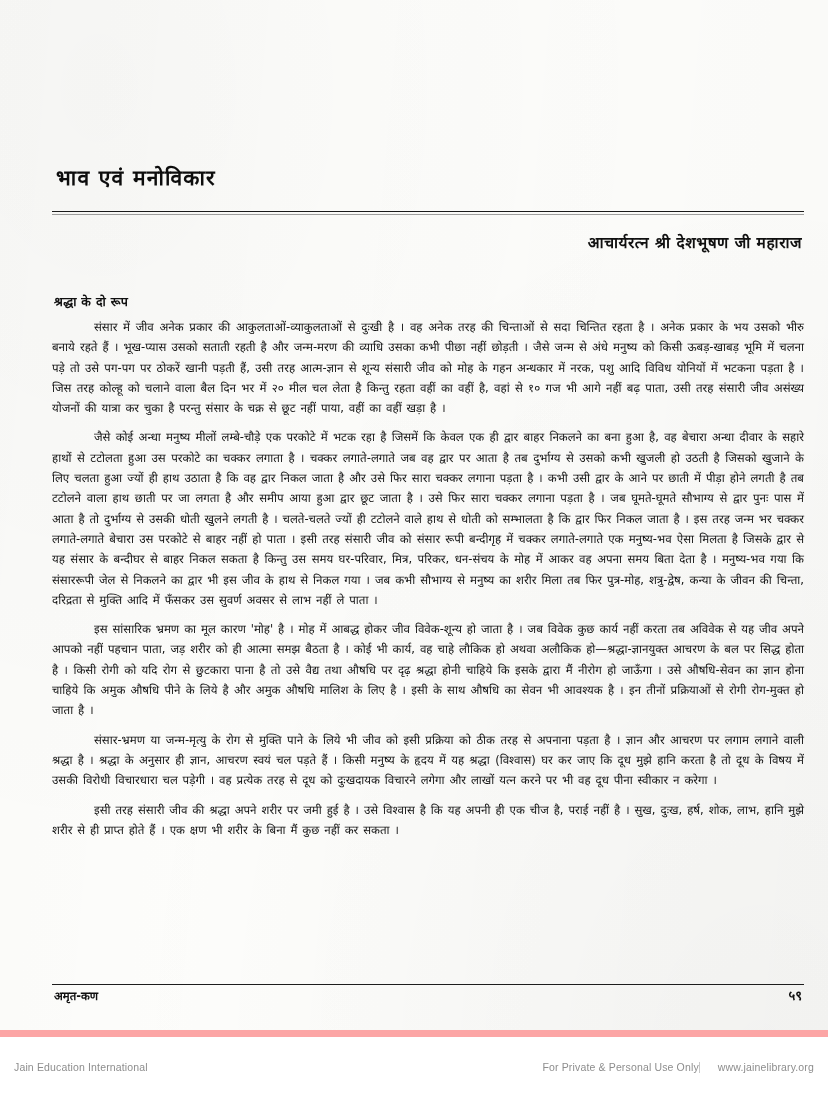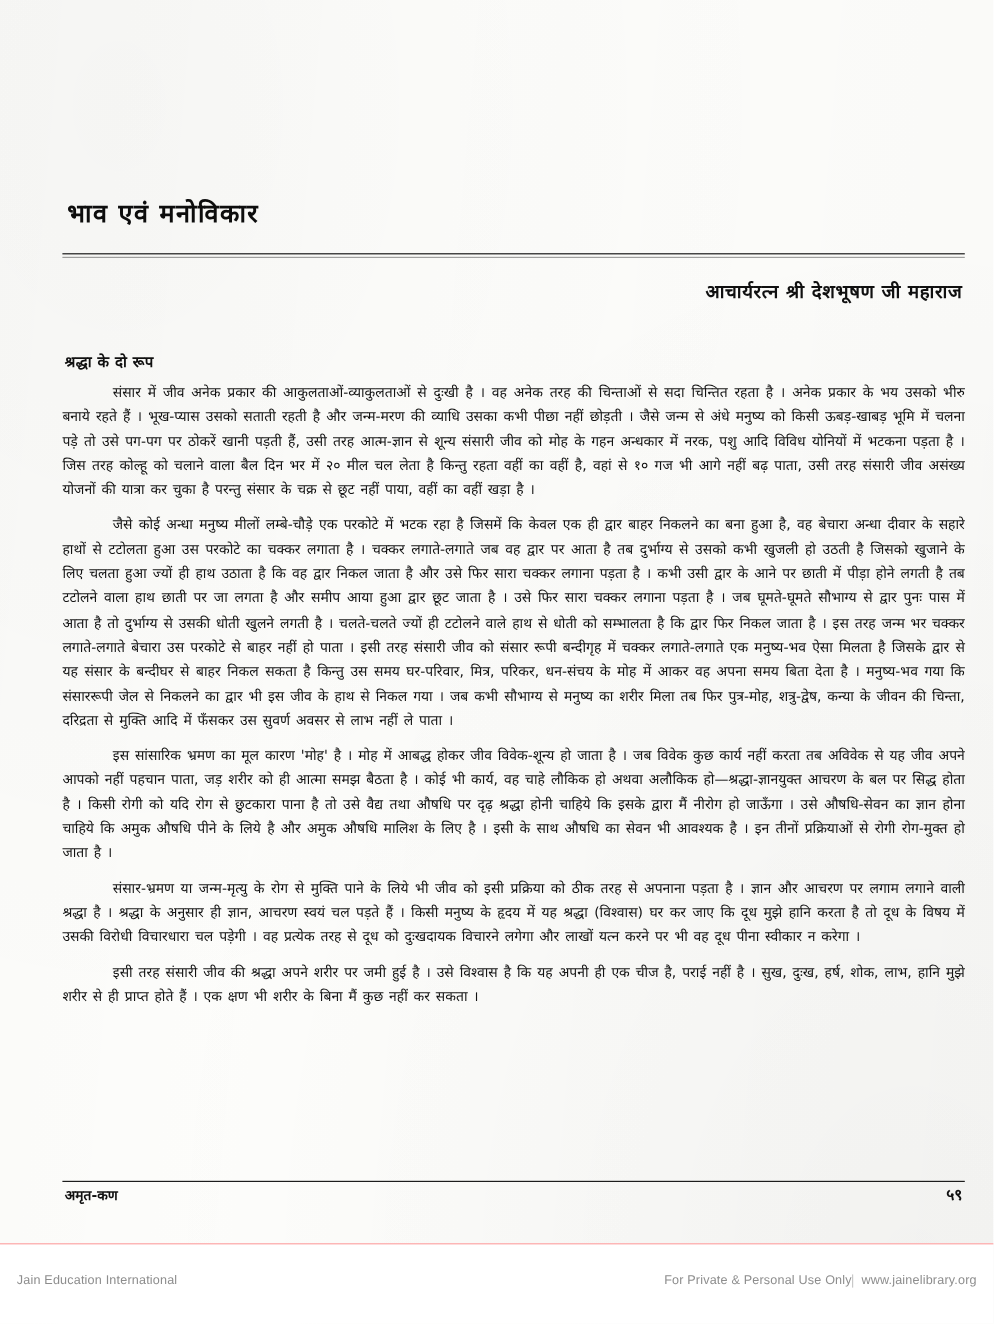--- a/index.html
+++ b/index.html
@@ -143,21 +143,21 @@
     color: #101010;
   }
 
   
   .scanbar {
     position: absolute;
     left: 0;
     right: 0;
     bottom: 0;
     height: 66px;
-    border-top: 1px solid #fca5a5;
+    border-top: 7px solid #fca5a5;
     background: #ffffff;
   }
   .scanbar .sb-inner {
     position: absolute;
     left: 14px;
     right: 14px;
     top: 24px;
     display: flex;
     align-items: center;
     justify-content: space-between;
@@ -165,21 +165,21 @@
     font-size: 10.5px;
     color: #8d8d8d;
     letter-spacing: .15px;
   }
   .sb-left { flex: 0 0 auto; }
   .sb-center { flex: 1 1 auto; text-align: right; }
   .sb-right {
     flex: 0 0 auto;
     display: flex;
     align-items: center;
-    gap: 7px;
+    gap: 18px;
   }
   .sb-mark {
     display: inline-block;
     width: 1px;
     height: 11px;
     background: #c9c9c9;
   }
 </style>
 </head>
 <body>

